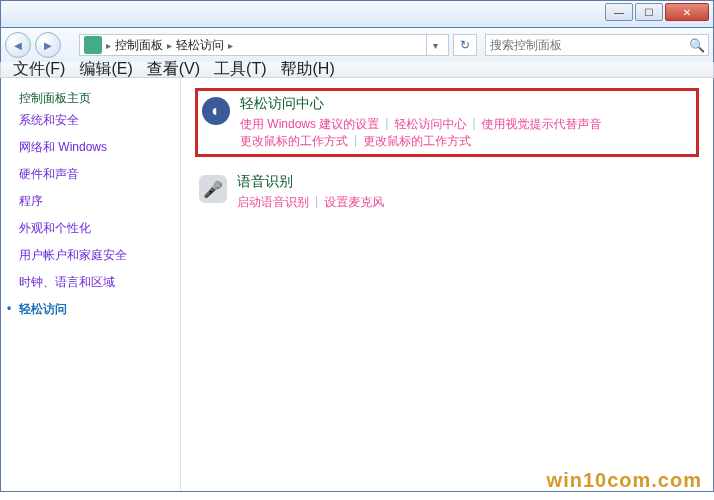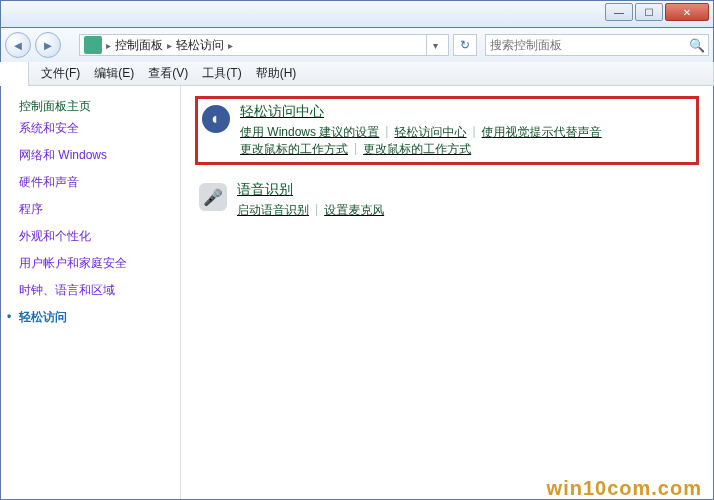--- a/index.html
+++ b/index.html
@@ -14,43 +14,43 @@
 .nav-sep { width: 10px; }
 .cp-icon { width: 18px; height: 18px; background: #4a8; border-radius: 2px; display: inline-block; }
 .breadcrumb { flex: 0 0 auto; display: flex; align-items: center; height: 22px; border: 1px solid #c0ccd8; background: #fff; padding: 0 4px; font-size: 12px; color: #222; width: 370px; }
 .bc-arrow { color: #666; padding: 0 4px; font-size: 10px; }
 .bc-drop { width: 18px; height: 22px; border-left: 1px solid #c0ccd8; display:flex; align-items:center; justify-content:center; color:#666; font-size:10px;}
 .refresh-box { width: 24px; height: 22px; border: 1px solid #c0ccd8; background: #fff; display: flex; align-items: center; justify-content: center; color: #3a6ea5; font-size: 12px; }
 .search { flex: 1; display: flex; align-items: center; height: 22px; border: 1px solid #c0ccd8; background: #fff; margin-left: 4px; }
 .search input { flex: 1; border: none; outline: none; font-size: 12px; padding: 0 4px; color: #be185d; background: transparent; font-family: inherit; }
 .search-icon { width: 22px; text-align: center; color: #3a6ea5; font-size: 13px; }
 
-.menubar { height: 24px; background: linear-gradient(#f7f9fb,#e9eef4); border: 1px solid #ccd6e0; border-top: none; display: flex; align-items: center; padding: 0 6px; gap: 2px; font-size: 12px; color: #222; margin-left: 28px; }
+.menubar { height: 16px; background: linear-gradient(#f7f9fb,#e9eef4); border: 1px solid #ccd6e0; border-top: none; display: flex; align-items: center; padding: 0 6px; gap: 2px; font-size: 16px; color: #222; }
 .menu-item { padding: 2px 6px; }
 
 .content { display: flex; height: calc(500px - 28px - 34px - 24px); border-left: 1px solid #5a7ba8; border-right: 1px solid #5a7ba8; border-bottom: 1px solid #5a7ba8; }
 .sidebar { width: 180px; background: #fff; border-right: 1px solid #e0e0e0; padding: 12px 0 0 18px; }
 .side-title { color: #0a5a2a; font-size: 12px; }
 .side-links { list-style: none; }
 .side-links li { color: #6d28d9; font-size: 12px; padding: 5px 0; cursor: pointer; }
 .side-links li.active { color: #1a6fb8; font-weight: bold; position: relative; }
 .side-links li.active::before { content: "•"; position: absolute; left: -12px; color: #1a6fb8; }
 
 .main { flex: 1; padding: 10px 14px; background: #fff; position: relative; }
 .block { display: flex; gap: 10px; margin-bottom: 12px; padding: 4px; }
 .highlight { border: 3px solid #cc2a2a; }
 .blk-icon { width: 28px; min-width: 28px; height: 28px; border-radius: 50%; background: #3a5a9a; display: flex; align-items: center; justify-content: center; color: #fff; font-size: 16px; margin-top: 2px; }
 .mic-icon { background: #d8dce0; color: #556; border-radius: 6px; }
-.blk-body { flex: 1; text-decoration: underline; }
+.blk-body { flex: 1; }
 .blk-title { color: #0a5a2a; font-size: 14px; margin-bottom: 3px; }
 .blk-links { display: flex; flex-wrap: wrap; gap: 0; font-size: 12px; }
-.blk-links a { color: #14532d; text-decoration: none; cursor: pointer; }
+.blk-links a { color: #ec4899; text-decoration: none; cursor: pointer; }
 .blk-links .divider { color: #b0c4d8; padding: 0 6px; }
 
-.watermark { position: absolute; bottom: 0; right: 12px; color: #d49a2a; font-size: 20px; font-weight: bold; letter-spacing: 1px; }
+.watermark { position: absolute; bottom: 8px; right: 12px; color: #d49a2a; font-size: 20px; font-weight: bold; letter-spacing: 1px; }
 </style>
 </head>
 <body>
 
 <div class="titlebar">
   <div class="tb-btn">—</div>
   <div class="tb-btn">☐</div>
   <div class="tb-btn tb-close">✕</div>
 </div>
 

